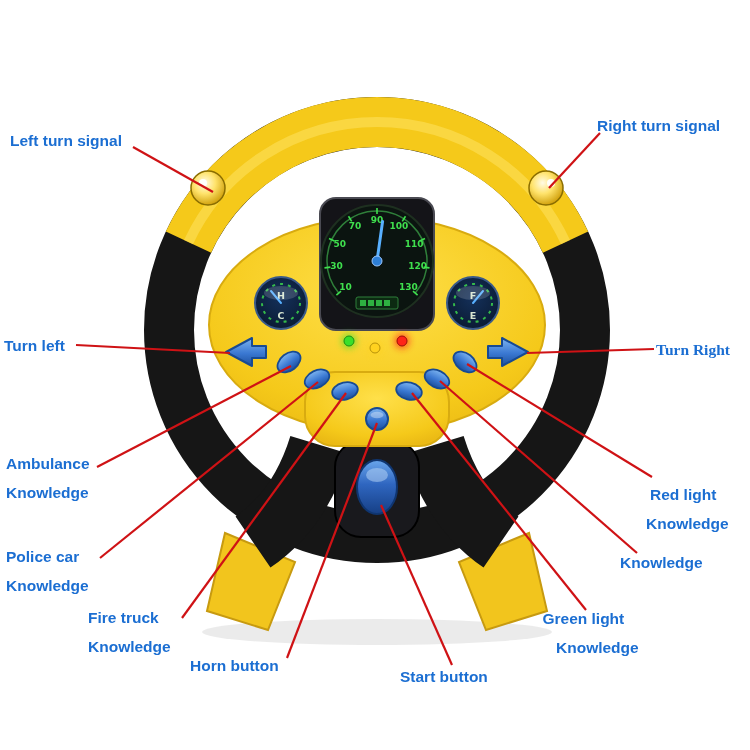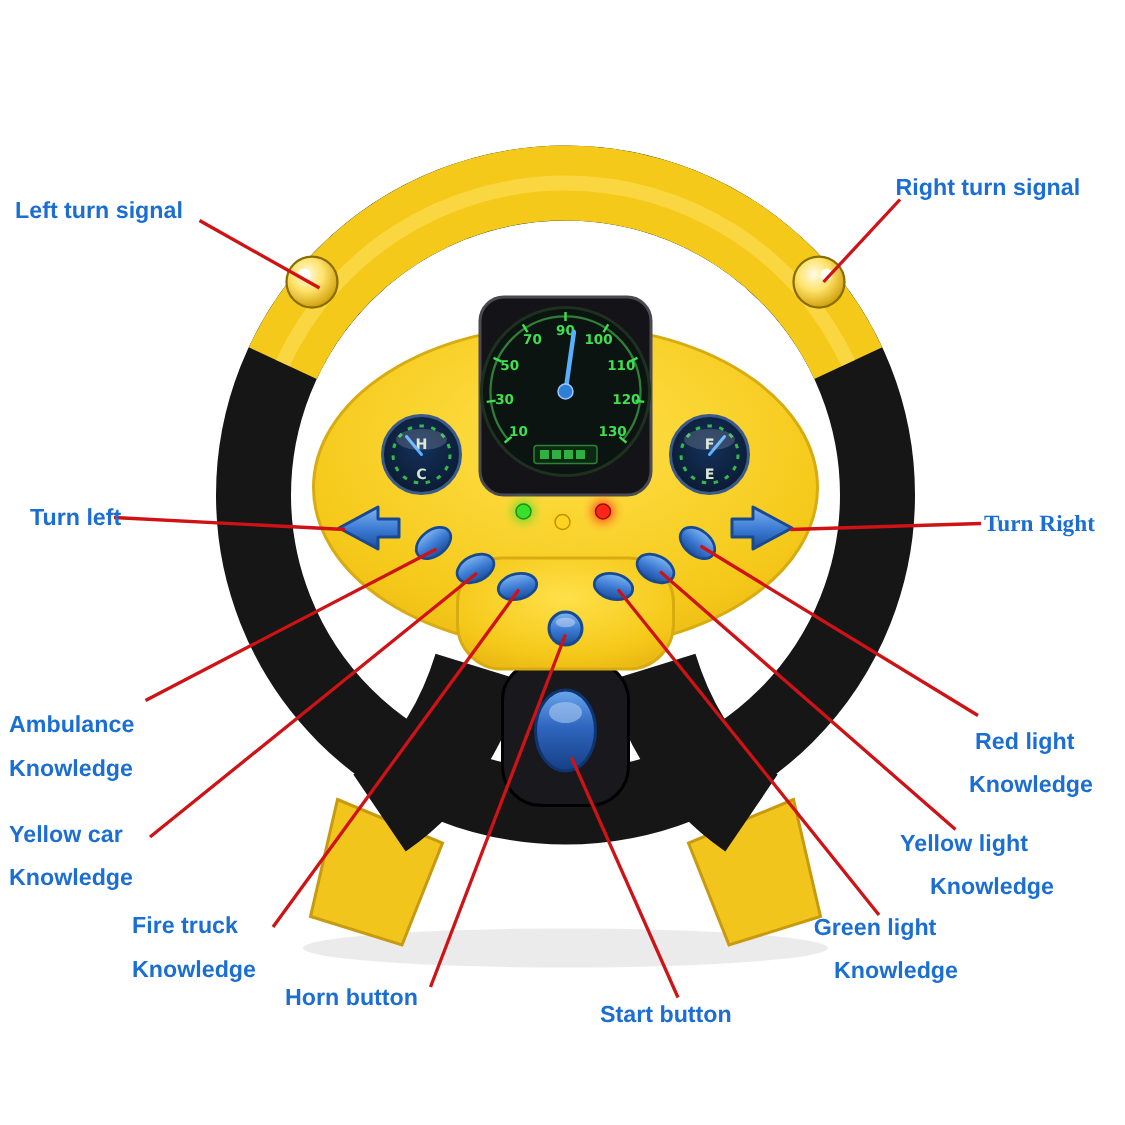--- a/index.html
+++ b/index.html
@@ -8,23 +8,23 @@
     background:#ffffff; font-family:"Liberation Sans", sans-serif;
   }
   #wheel-svg { position:absolute; left:0; top:0; width:750px; height:750px; }
   .lbl {
     position:absolute; color:#1b6ed2; font-weight:bold; font-size:15.5px;
     line-height:29px; white-space:nowrap;
   }
   .lbl span { display:block; }
   #lbl-left-turn  { left:10px;  top:126px; }
   #lbl-right-turn { left:597px; top:111px; }
-  #lbl-turn-left  { left:20px;   top:331px; }
+  #lbl-turn-left  { left:4px;   top:331px; }
   #lbl-turn-right { left:656px; top:335px;font-family:Liberation Serif, serif; }
-  #lbl-ambulance  { left:6px;   top:449px;margin-top:20px; }
+  #lbl-ambulance  { left:6px;   top:449px; }
   #lbl-police     { left:6px;   top:542px; }
   #lbl-fire       { left:88px;  top:603px; }
   #lbl-horn       { left:190px; top:651px; }
   #lbl-start      { left:400px; top:662px; }
   #lbl-green      { left:528px; top:604px;text-align:center; }
   #lbl-green  .l2 { margin-left:28px; }
   #lbl-yellow     { left:600px; top:548px; }
   #lbl-yellow .l2 { margin-left:20px; }
   #lbl-red        { left:650px; top:480px; }
   #lbl-red    .l2 { margin-left:-4px; }
@@ -218,39 +218,38 @@
     </div>
   <div class="lbl" id="lbl-turn-right">
       <span>Turn Right</span>
     </div>
 
   <div class="lbl" id="lbl-ambulance">
     <span class="l1">Ambulance</span>
     <span class="l2">Knowledge</span>
   </div>
   <div class="lbl" id="lbl-police">
-    <span class="l1">Yellow car</span>
+    <span class="l1">Police car</span>
     <span class="l2">Knowledge</span>
   </div>
   <div class="lbl" id="lbl-fire">
     <span class="l1">Fire truck</span>
     <span class="l2">Knowledge</span>
   </div>
   <div class="lbl" id="lbl-horn">
       <span>Horn button</span>
     </div>
   <div class="lbl" id="lbl-start">
       <span>Start button</span>
     </div>
   <div class="lbl" id="lbl-green">
     <span class="l1">Green light</span>
     <span class="l2">Knowledge</span>
   </div>
   <div class="lbl" id="lbl-yellow">
-    <span class="l1">Yellow light</span>
     <span class="l2">Knowledge</span>
   </div>
   <div class="lbl" id="lbl-red">
     <span class="l1">Red light</span>
     <span class="l2">Knowledge</span>
   </div>
 
 </div>
 
 </body></html>

